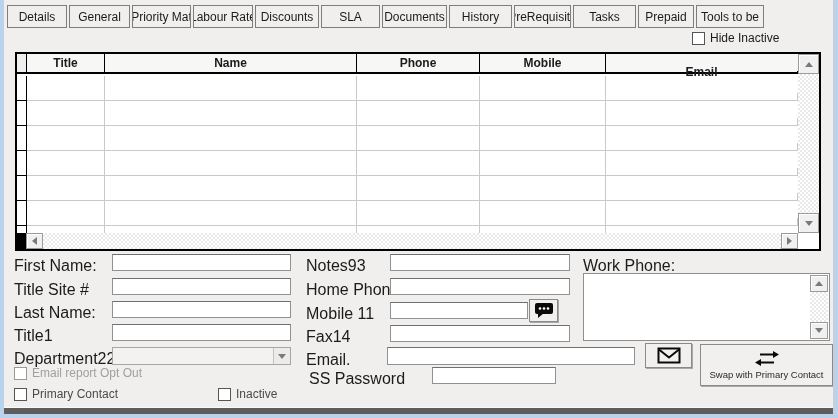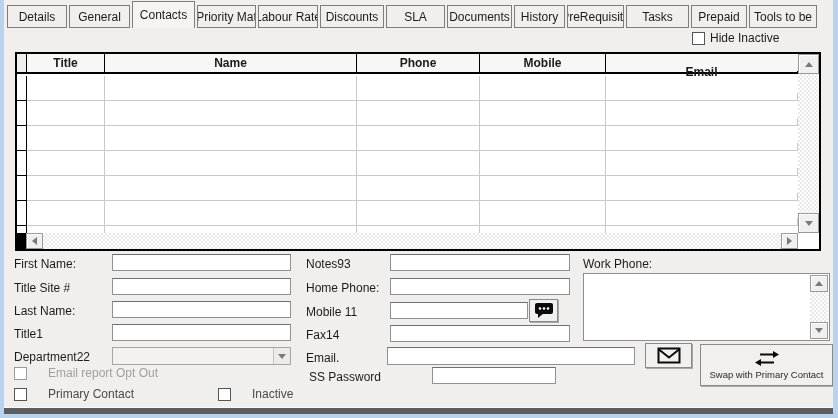--- a/index.html
+++ b/index.html
@@ -70,32 +70,32 @@
   .grid-vscroll { position:absolute; top:0; right:0; width:21px; bottom:16px; display:flex; flex-direction:column; }
   .grid-vscroll .sb-btn { height:20px; width:21px; }
   .grid-vscroll .track { flex:1; }
   .grid-hscroll { position:absolute; left:0; right:21px; bottom:0; height:16px; display:flex; }
   .hscroll-black { width:9px; background:#000; flex:none; }
   .grid-hscroll .sb-btn { width:17px; height:16px; }
   .grid-hscroll .track { flex:1; }
   .grid-corner { position:absolute; right:0; bottom:0; width:21px; height:16px; background:#fff; }
 
   
-  .flabel { position:absolute; font-size:12px; white-space:nowrap;text-align:center; }
+  .flabel { position:absolute; font-size:16px; white-space:nowrap;text-align:center; }
   .tinput {
     position:absolute; height:17px; background:#fff;
     border:1px solid #919191; border-top-color:#6f6f6f;
     font-family:"Liberation Sans",sans-serif; font-size:12px; padding:0 3px; outline:none;
   }
   .combo { position:absolute; height:18px; background:#f3f2f1; border:1px solid #a6a6a6; display:flex; }
   .combo-text { flex:1; }
   .combo-arrow { width:17px; border-left:1px solid #c2c2c2; background:#ecebe9; display:flex; align-items:center; justify-content:center; }
 
   .cbrow { position:absolute; display:flex; align-items:center; gap:5px; }
-  .cbrow .lbl { font-size:12px; color:#4a4a4a;margin-left:16px; }
+  .cbrow .lbl { font-size:12px; color:#4a4a4a; }
   .cbrow.disabled .lbl { color:#a0a0a0; }
 
   .memo { position:absolute; left:583px; top:273px; width:247px; height:68px; background:#fff; border:1px solid #8f8f8f; }
   .memo-scroll { position:absolute; top:1px; right:1px; bottom:1px; width:18px; display:flex; flex-direction:column; }
   .memo-scroll .sb-btn { height:17px; width:18px; }
   .memo-scroll .track { flex:1; }
   .memo-text { position:absolute; left:2px; top:2px; right:20px; bottom:2px; font-size:12px; }
 
   .push-btn {
     position:absolute; background:#f1f0ef; border:1px solid #8a8a8a;
@@ -111,27 +111,26 @@
 <body>
 
 <div class="frame-left"></div>
 <div class="frame-right"></div>
 <div class="frame-bottom"></div>
 <div class="dark-divider"></div>
 
 <div class="tabbar">
   <div class="tab" style="width:60px">Details</div>
   <div class="tab" style="width:61px">General</div>
-  <div class="tab selected" style="width:63px">Contacts</div>
   <div class="tab" style="width:59px">Priority Mat</div>
   <div class="tab" style="width:60px">Labour Rate</div>
   <div class="tab" style="width:64px">Discounts</div>
   <div class="tab" style="width:59px">SLA</div>
   <div class="tab" style="width:65px">Documents</div>
-  <div class="tab" style="width:51px">History</div>
+  <div class="tab" style="width:63px">History</div>
   <div class="tab" style="width:57px">PreRequisite</div>
   <div class="tab" style="width:63px">Tasks</div>
   <div class="tab" style="width:56px">Prepaid</div>
   <div class="tab" style="width:68px">Tools to be</div>
 </div>
 
 <div class="hide-inactive">
   <div class="checkbox"></div>
   <span>Hide Inactive</span>
 </div>

